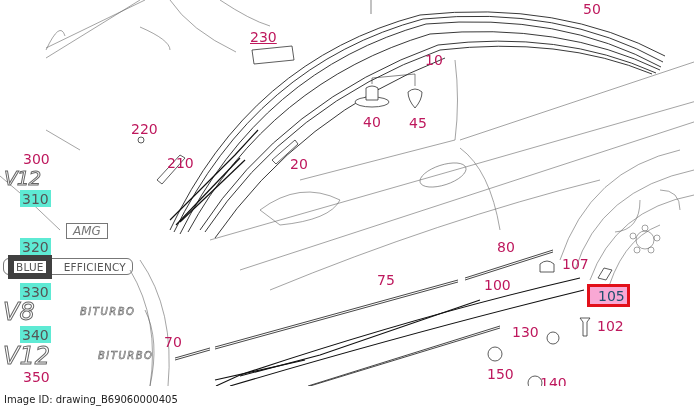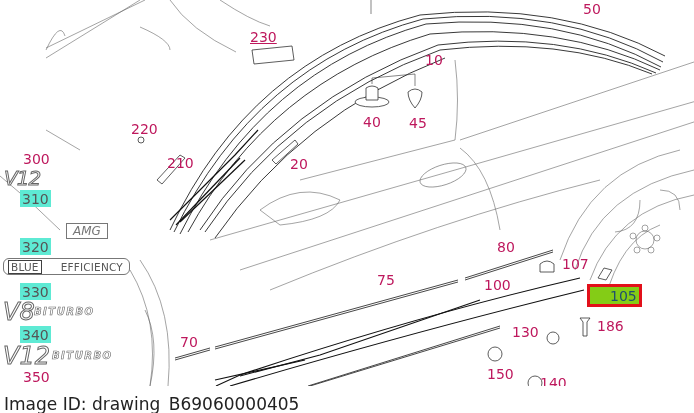--- a/index.html
+++ b/index.html
@@ -1,30 +1,30 @@
 <!DOCTYPE html>
 <html><head>
 <meta charset="utf-8">
 <style>
   html, body { margin: 0; padding: 0; background: #ffffff; }
   body { width: 694px; height: 413px; position: relative; overflow: hidden; font-family: "DejaVu Sans", sans-serif; }
   #diagram { position: absolute; left: 0; top: 0; width: 694px; height: 386px; overflow: hidden; }
   svg.drawing { position: absolute; left: 0; top: 0; }
   .callout { position: absolute; font-size: 14px; color: #be185d; line-height: 16px; white-space: nowrap; cursor: pointer; }
   .callout.grey { background: #5eead4; color: #555; padding: 1px 2px 0 2px; }
-  .callout.selected { background: #84cc16; color: #1f4f6e; outline: 3px solid #e2101a; outline-offset: 0; padding: 1px 2px 0 20px; }
+  .callout.selected { background: #f9a8d4; color: #1f4f6e; outline: 3px solid #e2101a; outline-offset: 0; padding: 1px 2px 0 8px; }
   .badge { position: absolute; font-family: "DejaVu Sans", sans-serif; color: #777; }
   .badge.v12 { font-size: 20px; font-style: italic; letter-spacing: -1px; -webkit-text-stroke: 1px #666; color: #fff; }
   .badge.amg { font-size: 30px; font-style: italic; font-weight: bold; -webkit-text-stroke: 1px #666; color: #fff; letter-spacing: -2px; }
   .badge.amg-small { font-size: 12px; border: 1px solid #777; padding: 0 6px; color: #777; font-style: italic; }
   .badge.blue { font-size: 10.5px; border: 1px solid #777; border-radius: 6px; padding: 2px 6px 1px 4px; color: #555; letter-spacing: 0.2px; }
-  .badge.blue .box { border: 1px solid #404040; padding: 0 2px; margin-right: 19px; }
+  .badge.blue .box { border: 6px solid #404040; padding: 0 2px; margin-right: 12px; }
   .badge.biturbo-v { font-size: 24px; font-style: italic; -webkit-text-stroke: 1px #666; color: #fff; }
-  .badge.biturbo-t { font-size: 10px; font-style: italic; font-weight: bold; letter-spacing: 1.5px; -webkit-text-stroke: 0.6px #666; color: #fff; }
-  #caption { position: absolute; left: 4px; top: 394px; font-size: 17px; color: #222; white-space: nowrap; }
+  .badge.biturbo-t { font-size: 10px; font-style: italic; font-weight: normal; letter-spacing: 1.5px; -webkit-text-stroke: 0.6px #666; color: #fff; padding-left: 46px; }
+  #caption { position: absolute; left: 4px; top: 394px; font-size: 10px; color: #222; white-space: nowrap; }
 </style>
 </head>
 <body>
 
 <div id="diagram">
   <svg class="drawing" width="694" height="386" viewBox="0 0 694 386">
     <g fill="none" stroke="#666" stroke-width="0.6">
 
       <path d="M46 58 L140 0"></path>
       <path d="M46 50 Q60 20 65 36"></path>
@@ -153,19 +153,19 @@
   <span class="callout grey" style="left:20px; top:238px;">320</span>
   <span class="callout grey" style="left:20px; top:283px;">330</span>
   <span class="callout grey" style="left:20px; top:326px;">340</span>
   <span class="callout" style="left:23px; top:369px;">350</span>
   <span class="callout" style="left:497px; top:239px;">80</span>
   <span class="callout" style="left:562px; top:256px;">107</span>
   <span class="callout" style="left:377px; top:272px;">75</span>
   <span class="callout" style="left:484px; top:277px;">100</span>
   <span class="callout selected" style="left:590px; top:287px;">105</span>
   <span class="callout" style="left:512px; top:318px;margin-top:6px;">130</span>
-  <span class="callout" style="left:597px; top:318px;">186</span>
-  <span class="callout" style="left:180px; top:334px;">70</span>
+  <span class="callout" style="left:597px; top:318px;">102</span>
+  <span class="callout" style="left:164px; top:334px;">70</span>
   <span class="callout" style="left:540px; top:351px;margin-top:24px;">140</span>
   <span class="callout" style="left:487px; top:366px;">150</span>
 </div>
 
 <div id="caption">Image ID: drawing_B69060000405</div>
 
 </body></html>

